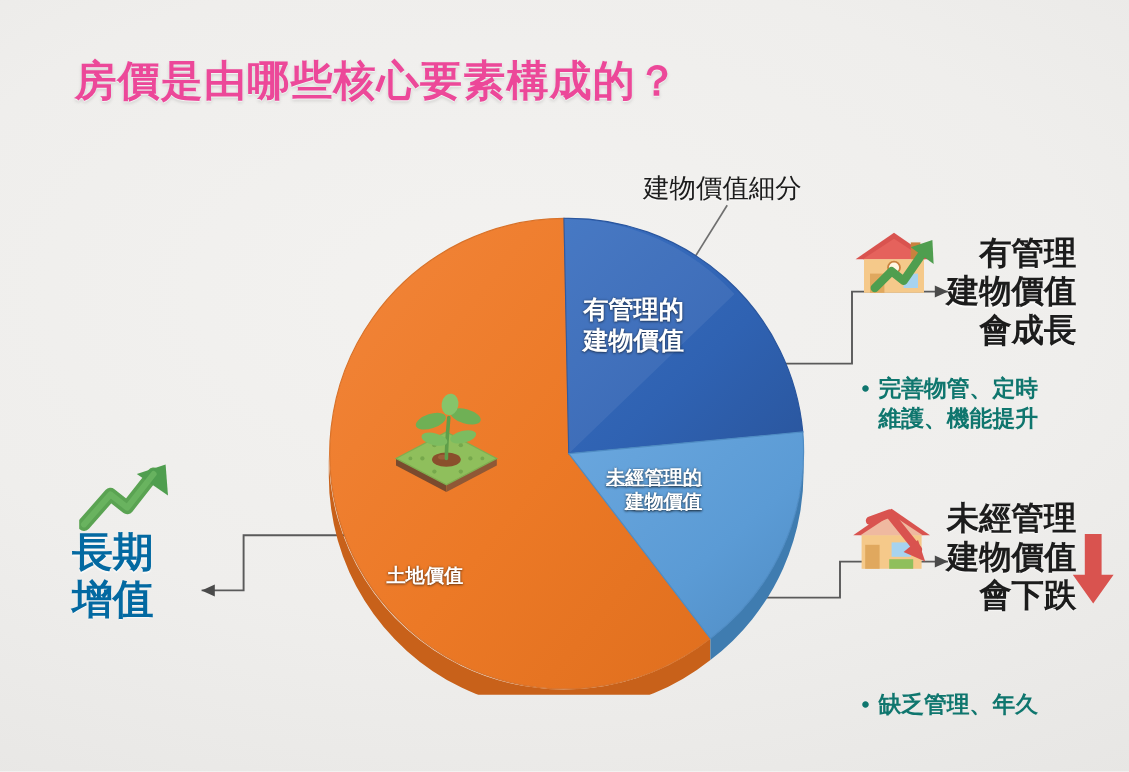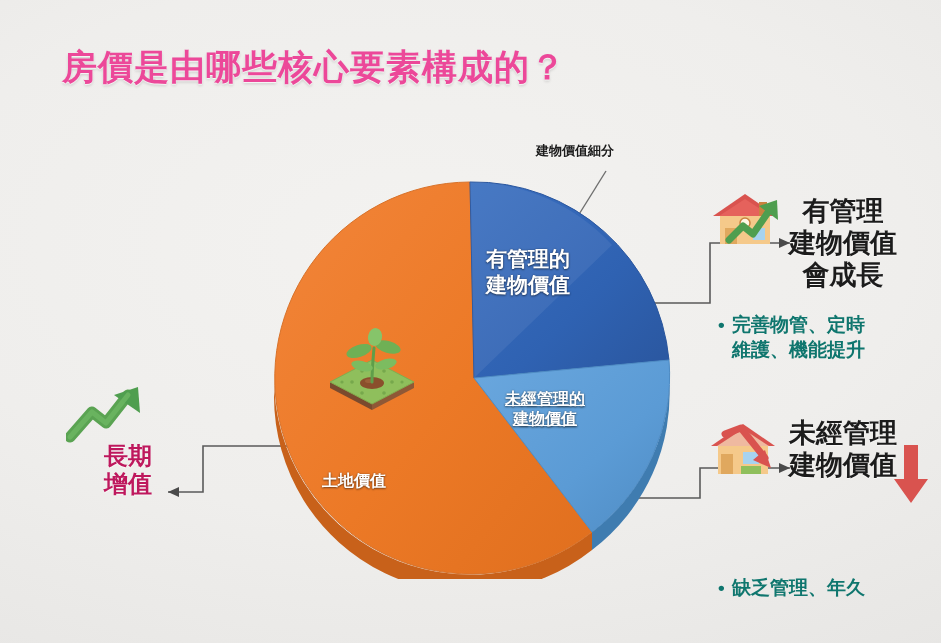--- a/index.html
+++ b/index.html
@@ -18,56 +18,55 @@
     letter-spacing:1px; white-space:nowrap;
     text-shadow:0 1px 1px rgba(255,255,255,.85), 0 2px 3px rgba(0,0,0,.16);
   }
 
   
   #pie-wrap { position:absolute; left:272px; top:175px; width:400px; height:404px; }
   #pie-svg  { position:absolute; left:0; top:0; }
 
   .slice-label {
     position:absolute; color:#ffffff; font-weight:bold;
-    text-align:center; line-height:1.22; white-space:nowrap;
+    text-align:right; line-height:1.22; white-space:nowrap;
     text-shadow:0 1px 2px rgba(0,0,0,.45), 0 0 2px rgba(0,0,0,.35);
     pointer-events:none;
   }
   #label-managed   { left:486px; top:246px; font-size:21px; }
   #label-unmanaged { left:505px; top:389px; font-size:16px;text-decoration:underline; }
   #label-land      { left:322px; top:471px; font-size:16px; }
 
   
   #plant-icon { position:absolute; left:326px; top:326px; width:92px; height:86px; }
 
   
   .callout-head {
     position:absolute; font-weight:bold; color:#1c1c1c;
-    line-height:1.18; text-align:center; white-space:nowrap;
+    line-height:1.18; text-align:right; white-space:nowrap;
     text-shadow:0 1px 1px rgba(255,255,255,.7);
   }
   #head-grow { left:789px; top:196px; font-size:27px; }
   #head-drop { left:789px; top:420px; font-size:27px;font-family:Liberation Mono, monospace; }
 
   .callout-bullet {
     position:absolute; font-weight:bold; color:#0f766e;
     font-size:19px; line-height:1.3; white-space:nowrap;
   }
   #bullet-grow { left:718px; top:313px; }
   #bullet-drop { left:718px; top:576px; }
   .callout-bullet .dot { display:inline-block; width:14px; }
   .callout-bullet .ln2 { display:block; padding-left:14px; }
 
   
   #left-head {
     position:absolute; left:60px; top:442px;
-    font-size:24px; font-weight:bold; color:#be185d;
+    font-size:34px; font-weight:bold; color:#0369a1;
     line-height:1.16; text-align:left; white-space:nowrap;
     text-shadow:0 1px 1px rgba(255,255,255,.7);
-    margin-left:44px;
   }
 
   .icon-abs { position:absolute; }
   #icon-house-up   { left:709px; top:190px; width:72px; height:58px; }
   #icon-house-down { left:707px; top:420px; width:72px; height:58px; }
   #icon-arrow-up   { left:66px;  top:385px; width:78px; height:58px; }
   #icon-red-down   { left:892px; top:443px; width:38px; height:62px; }
 
   #connectors { position:absolute; left:0; top:0; }
 </style>
@@ -85,21 +84,21 @@
     <polyline points="649,303 710,303 710,243 790,243" fill="none" stroke="#5a5a5a" stroke-width="1.6"></polyline>
     <polygon points="790,243 779,238 779,248" fill="#4a4a4a"></polygon>
 
     <polyline points="604,498 700,498 700,468 790,468" fill="none" stroke="#5a5a5a" stroke-width="1.6"></polyline>
     <polygon points="790,468 779,463 779,473" fill="#4a4a4a"></polygon>
 
     <polyline points="300,446 203,446 203,492 168,492" fill="none" stroke="#5a5a5a" stroke-width="1.6"></polyline>
     <polygon points="168,492 179,487 179,497" fill="#4a4a4a"></polygon>
   </svg>
 
-  <div style="position:absolute;left:536px;top:142px;font-size:13px;font-weight:bold;color:#1c1c1c;white-space:nowrap;text-shadow:0 1px 1px rgba(255,255,255,.7);">建物價值細分</div>
+  <div style="position:absolute;left:536px;top:142px;font-size:22px;font-weight:normal;color:#1c1c1c;white-space:nowrap;text-shadow:0 1px 1px rgba(255,255,255,.7);">建物價值細分</div>
 
   <div id="pie-wrap">
     <svg id="pie-svg" width="400" height="404" viewBox="0 0 400 404">
       <defs>
         <linearGradient id="gOrangeTop" x1="0" y1="0" x2="1" y2="1">
           <stop offset="0%" stop-color="#f2853a"></stop>
           <stop offset="55%" stop-color="#ec7926"></stop>
           <stop offset="100%" stop-color="#e06f1e"></stop>
         </linearGradient>
         <linearGradient id="gBlueTop" x1="0" y1="0" x2="1" y2="1">
@@ -219,20 +218,21 @@
     <rect x="11" y="26" width="50" height="28" fill="#f5c98a"></rect>
     <rect x="14" y="34" width="12" height="20" fill="#e0a85e"></rect>
     <rect x="36" y="32" width="16" height="12" fill="#a7d3ef"></rect>
     <rect x="34" y="46" width="20" height="8" fill="#8fbf5c"></rect>
     <path d="M 18 14 L 34 8 L 58 38" stroke="#d9534f" stroke-width="7" fill="none" stroke-linecap="round" stroke-linejoin="round"></path>
     <polygon points="64,48 46,40 58,30" fill="#d9534f"></polygon>
   </svg>
   <div class="callout-head" id="head-drop">
     <span>未經管理</span><br>
     <span>建物價值</span><br>
+    <span>會下跌</span>
   </div>
   <svg id="icon-red-down" class="icon-abs" viewBox="0 0 38 62">
     <polygon points="12,2 26,2 26,36 36,36 19,60 2,36 12,36" fill="#d9534f"></polygon>
   </svg>
   <div class="callout-bullet" id="bullet-drop">
     <span class="dot">•</span><span>缺乏管理、年久</span>
   </div>
 
 </div>
 

